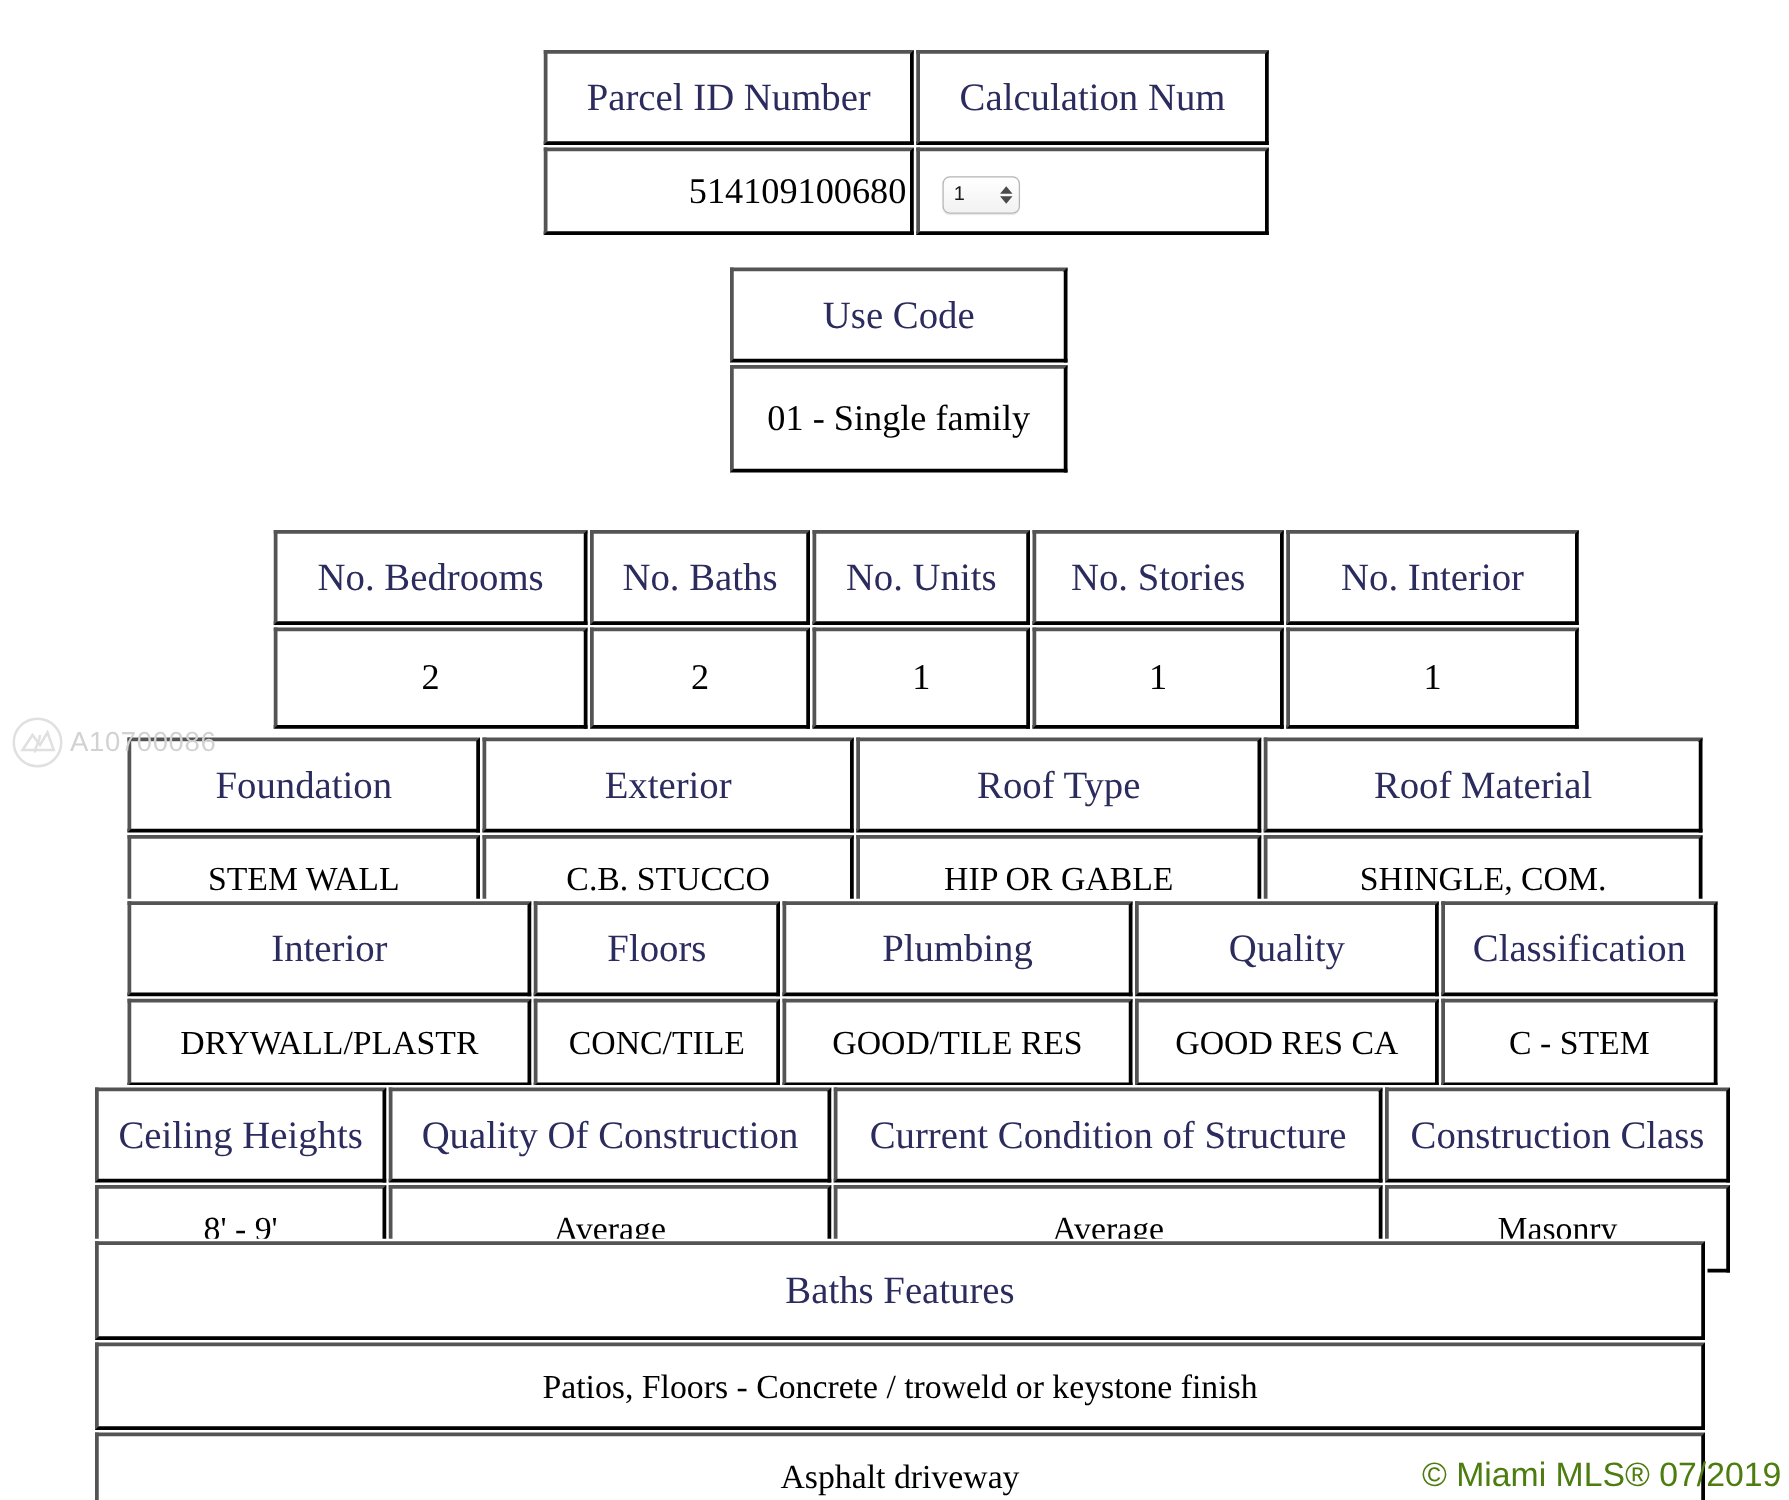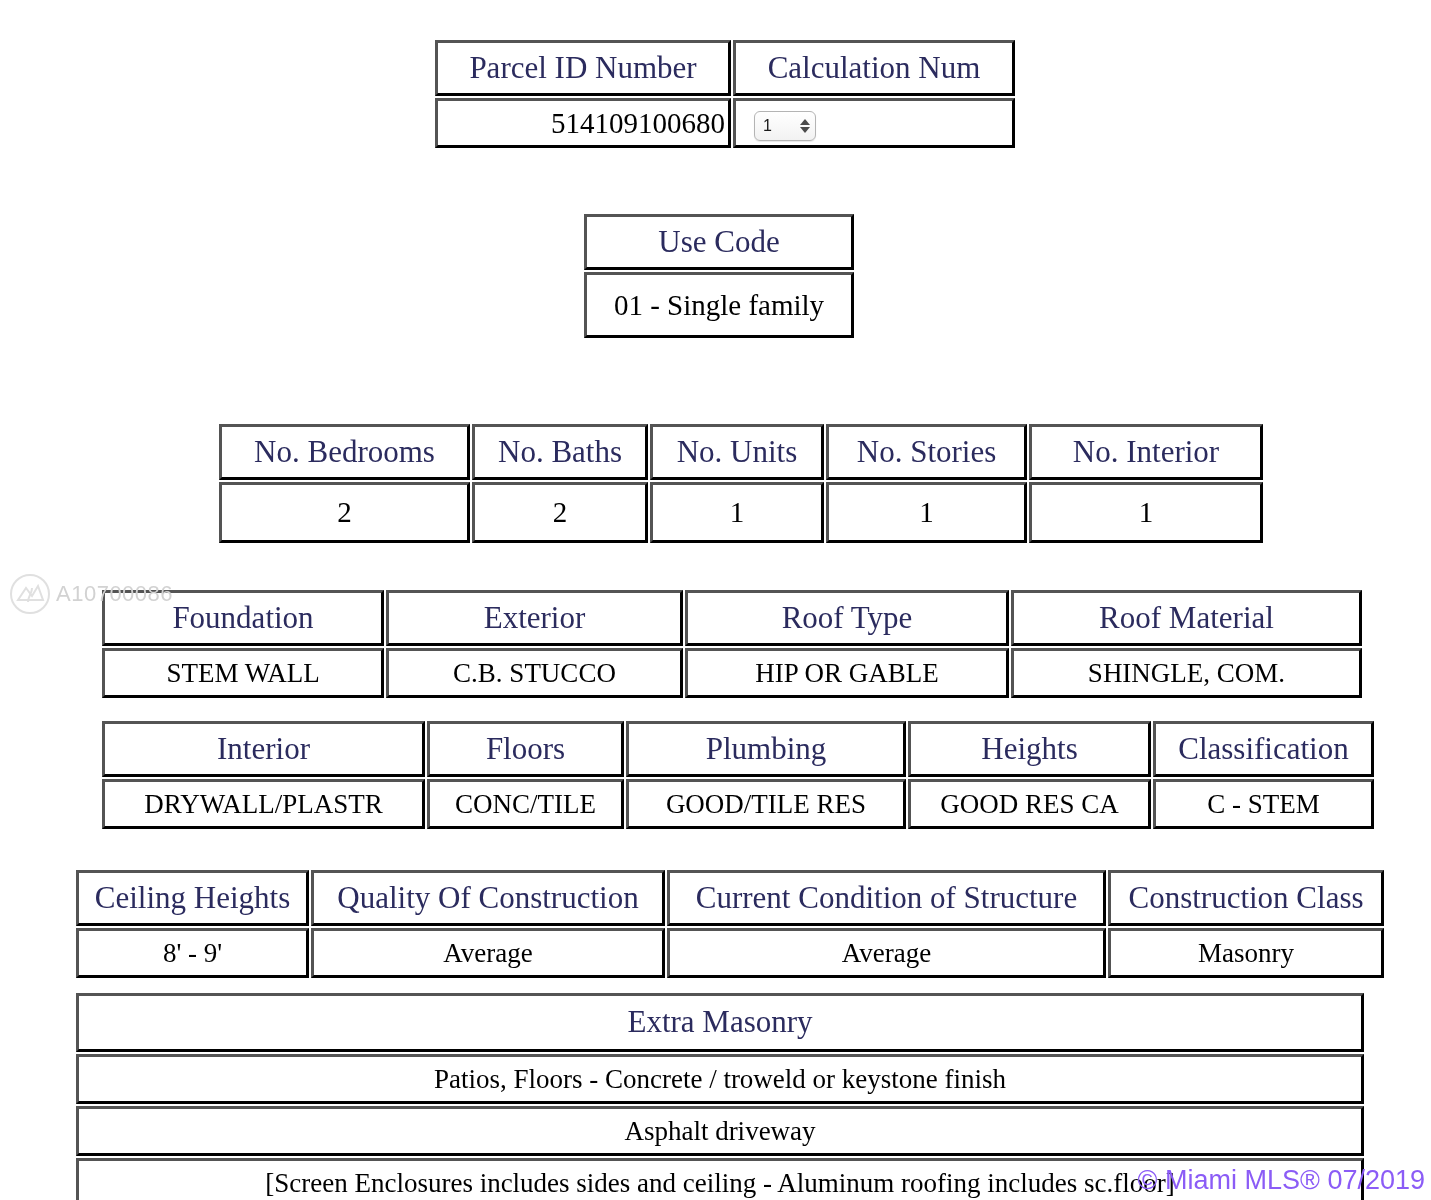--- a/index.html
+++ b/index.html
@@ -22,21 +22,21 @@
     border-collapse: separate;
     border-spacing: 2px;
     background: #ffffff;
     table-layout: fixed;
   }
   .tbl td {
     border: 3px outset #000000;
     background: #ffffff;
     text-align: center;
     vertical-align: middle;
-    padding: 0 3px;
+    padding: 10px 3px;
     line-height: 1.05;
     overflow: hidden;
     white-space: nowrap;
   }
   .hdr {
     color: #2b2b5e;
     font-size: 31px;
     height: 50px;
   }
   .val {
@@ -110,21 +110,21 @@
   }
   #wm-mls-id .wm-logo {
     width: 44px; height: 44px;
     position: relative;
     flex: 0 0 auto;
   }
   #wm-copyright {
     position: absolute;
     right: 6px;
     bottom: 4px;
-    color: #8b5cf6;
+    color: #4d7c0f;
     font-family: "Liberation Sans", sans-serif;
     font-size: 27px;
     white-space: nowrap;
     pointer-events: none;
   }
 </style>
 </head>
 <body>
 
 <div class="block" id="t-parcel">
@@ -203,21 +203,21 @@
     </table>
 </div>
 
 <div class="block" id="t-struct2">
   <table class="tbl">
     <tbody>
         <tr>
       <td class="hdr" style="width:311px">Interior</td>
       <td class="hdr" style="width:185px">Floors</td>
       <td class="hdr" style="width:268px">Plumbing</td>
-      <td class="hdr" style="width:231px">Heights</td>
+      <td class="hdr" style="width:231px">Quality</td>
       <td class="hdr" style="width:209px">Classification</td>
     </tr>
     <tr>
       <td class="val val-sm">DRYWALL/PLASTR</td>
       <td class="val val-sm">CONC/TILE</td>
       <td class="val val-sm">GOOD/TILE RES</td>
       <td class="val val-sm">GOOD RES CA</td>
       <td class="val val-sm">C - STEM</td>
     </tr>
   </tbody>
@@ -240,21 +240,21 @@
       <td class="val val-sm">Masonry</td>
     </tr>
   </tbody>
     </table>
 </div>
 
 <div class="block" id="t-extra">
   <table class="tbl">
     <tbody>
         <tr>
-      <td class="hdr" style="width:1276px; height:53px">Extra Masonry</td>
+      <td class="hdr" style="width:1276px; height:53px">Baths Features</td>
     </tr>
     <tr>
       <td class="val val-sm" style="height:44px">Patios, Floors - Concrete / troweld or keystone finish</td>
     </tr>
     <tr>
       <td class="val val-sm" style="height:44px">Asphalt driveway</td>
     </tr>
     <tr>
       <td class="val val-sm" style="height:44px">[Screen Enclosures includes sides and ceiling - Aluminum roofing includes sc.floor]</td>
     </tr>

